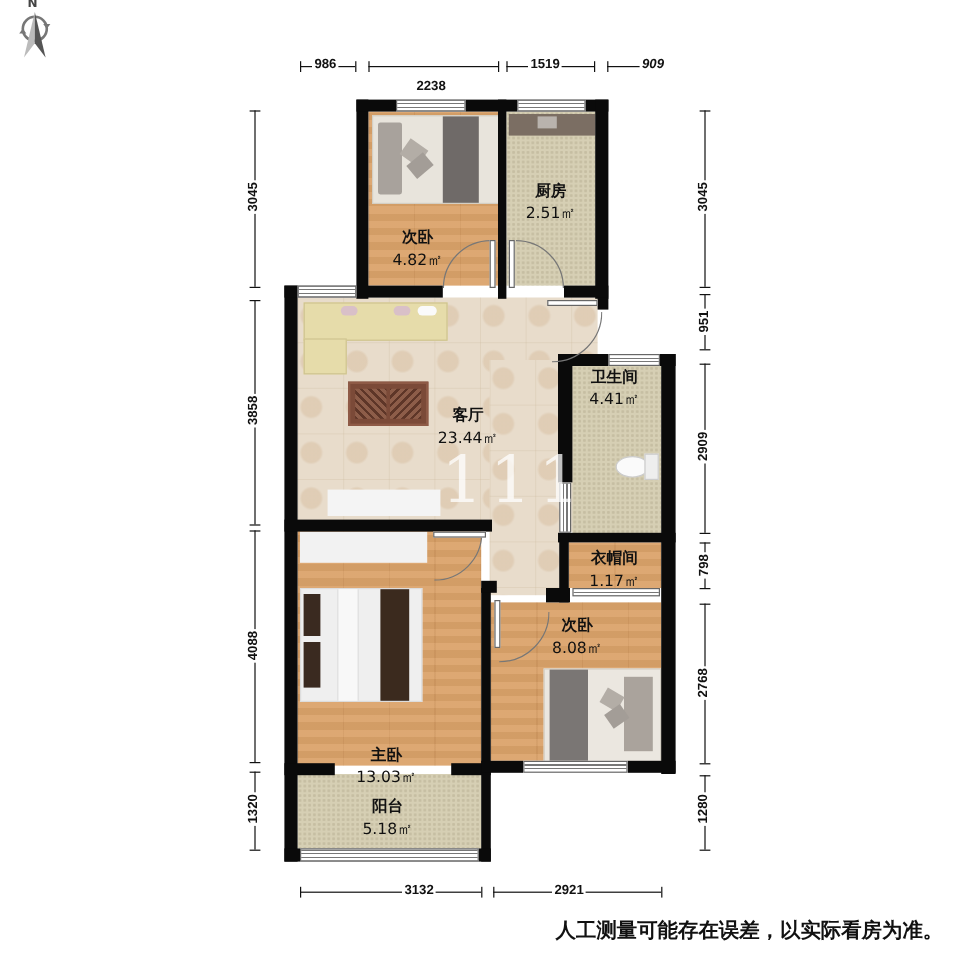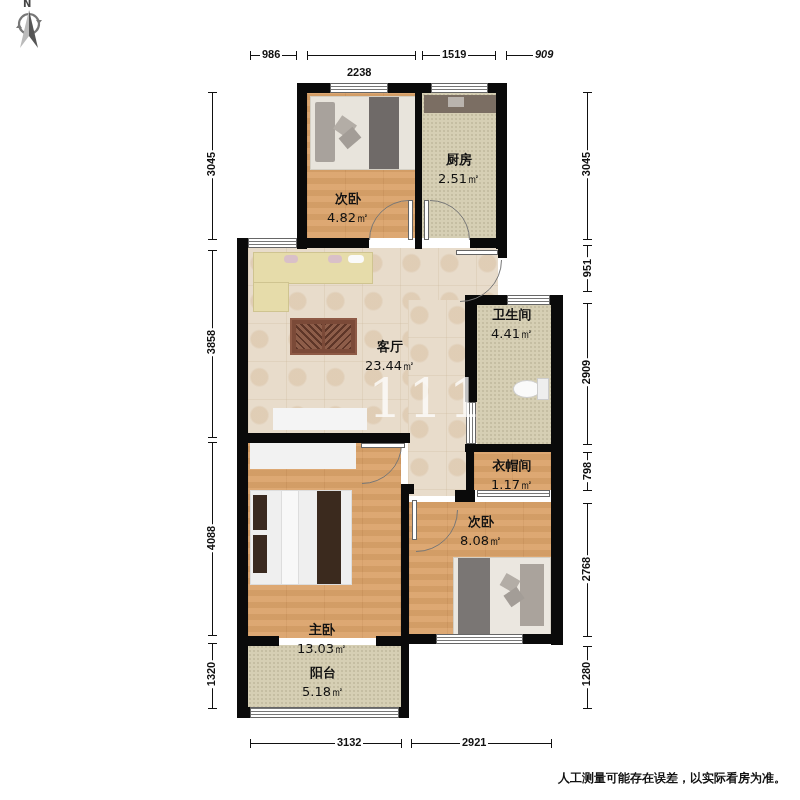--- a/index.html
+++ b/index.html
@@ -16,21 +16,21 @@
   .label .name{font-weight:bold;display:block;}
   .label .area{display:block;font-size:13px;}
   .dim-h{position:absolute;height:1px;background:#111;}
   .dim-v{position:absolute;width:1px;background:#111;}
   .tick-h{position:absolute;width:1px;height:9px;background:#111;}
   .tick-v{position:absolute;height:1px;width:9px;background:#111;}
   .dimtxt{position:absolute;font-size:11px;font-weight:bold;background:#fff;color:#111;padding:0 2px;font-family:"Liberation Sans",sans-serif;white-space:nowrap;}
   .dimtxt-v{position:absolute;font-size:11px;font-weight:bold;background:#fff;color:#111;padding:0 2px;transform:rotate(-90deg);transform-origin:center center;white-space:nowrap;font-family:"Liberation Sans",sans-serif;}
   .door-arc{position:absolute;border:1px solid #777;box-sizing:border-box;}
   .door-leaf{position:absolute;background:#fff;border:1px solid #666;box-sizing:border-box;}
-  .disclaimer{position:absolute;right:14px;bottom:13px;font-size:12px;font-weight:bold;color:#111;}
+  .disclaimer{position:absolute;right:14px;bottom:13px;font-size:17px;font-weight:bold;color:#111;}
   .watermark{position:absolute;font-family:"DejaVu Serif",serif;font-size:54px;color:rgba(255,255,255,0.75);letter-spacing:6px;}
 </style>
 </head>
 <body>
 
 <div class="abs" style="left:14px;top:0px;width:30px;height:50px;">
   <div class="abs" style="left:9px;top:-2px;font-size:10px;font-weight:bold;color:#444;">N</div>
   <svg class="abs" style="left:0;top:8px;" width="30" height="42" viewBox="0 0 30 42">
     <circle cx="15" cy="16" r="10" fill="none" stroke="#777" stroke-width="2.2"></circle>
     <polygon points="15,2 6,40 15,28" fill="#bbb"></polygon>

